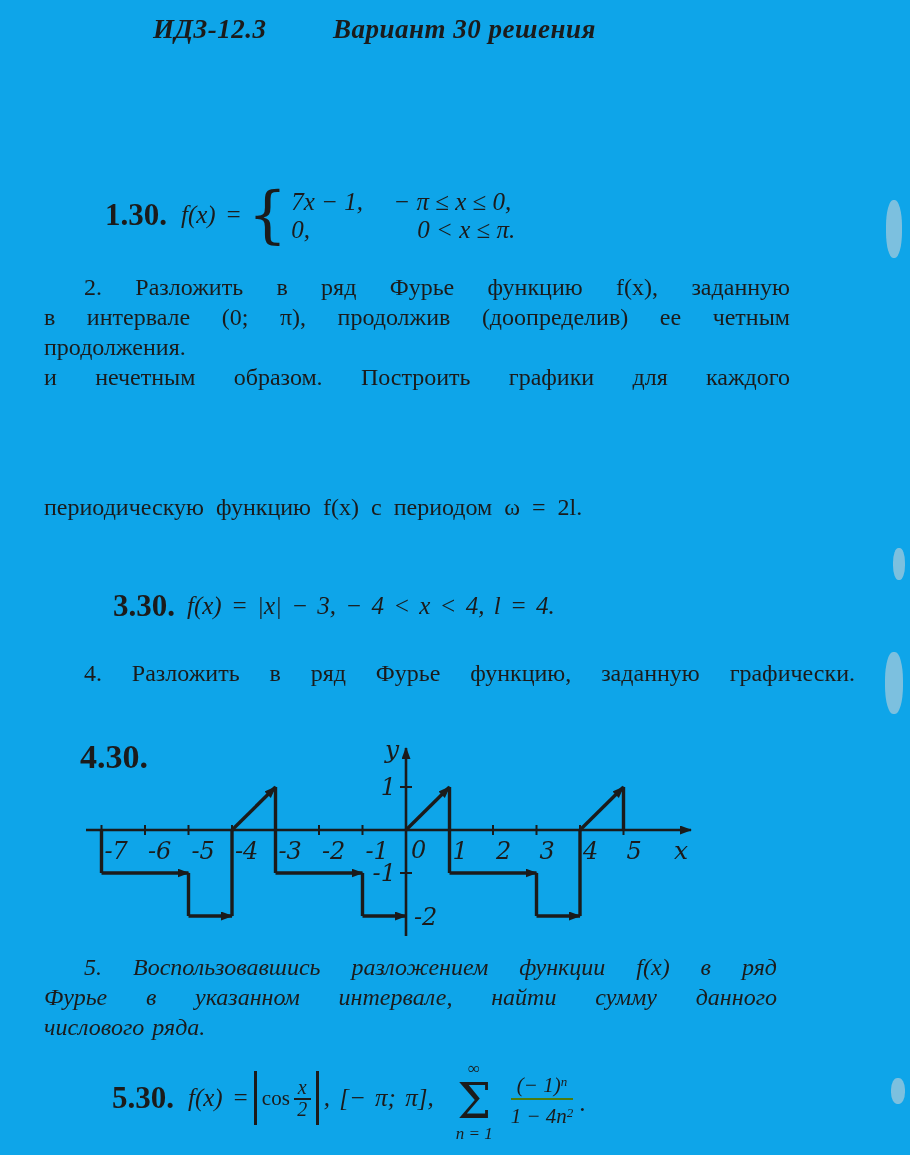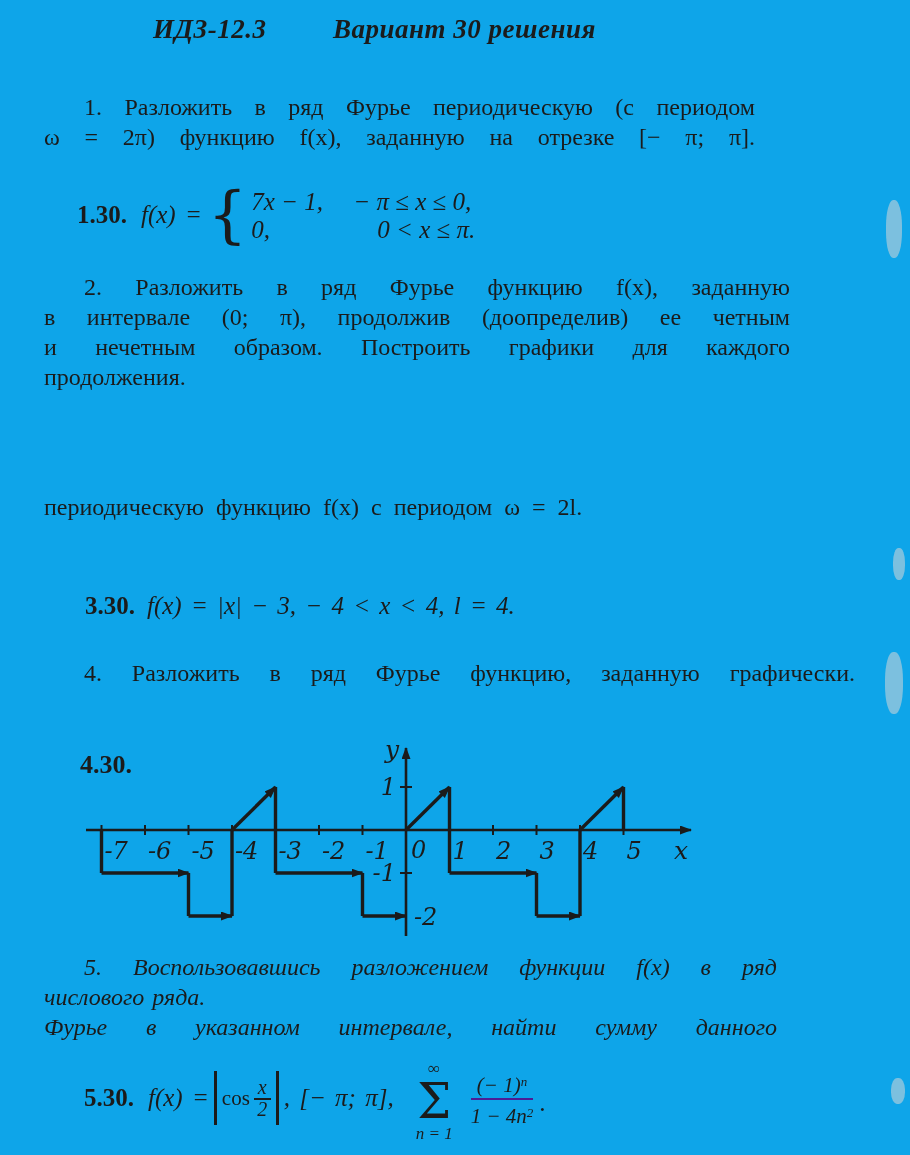--- a/index.html
+++ b/index.html
@@ -17,90 +17,86 @@
   .just{text-align:justify;text-align-last:justify;white-space:normal;}
   .indent{text-indent:40px;}
   .p1{left:44px;top:92px;width:711px;}
   .p2{left:44px;top:272px;width:746px;}
   .p3{left:44px;top:492px;width:748px;}
   .p4{left:44px;top:658px;width:811px;}
   .p5{left:44px;top:952px;width:733px;font-style:italic;}
   .wsp{word-spacing:6px;}
   
   .formula{position:absolute;display:flex;align-items:center;white-space:nowrap;}
-  .fnum{font-weight:bold;font-size:25px;font-style:normal;}
+  .fnum{font-weight:bold;font-size:31px;font-style:normal;margin-left:28px;}
   .math{font-style:italic;font-size:25px;word-spacing:3px;}
   .f130{left:77px;top:186px;height:58px;}
   .f130 .fnum{margin-right:14px;}
   .brace{font-family:"DejaVu Serif",serif;font-size:62px;font-weight:400;line-height:56px;margin:0 4px 0 6px;font-style:normal;}
   .cases{display:flex;flex-direction:column;gap:1px;}
   .crow{display:flex;font-style:italic;font-size:25px;line-height:27px;}
   .cval{display:inline-block;width:102px;}
   .c2{padding-left:24px;}
   .f230{left:87px;top:408px;height:36px;}
   .f230 .fnum{margin-right:12px;}
   .f330{left:85px;top:588px;height:36px;}
   .f330 .fnum{margin-right:12px;}
   sup{font-size:15px;vertical-align:8px;}
   
-  .figlabel{position:absolute;left:80px;top:738px;font-size:26px;font-weight:bold;margin-top:12px;}
+  .figlabel{position:absolute;left:80px;top:738px;font-size:34px;font-weight:bold;}
   #figure-svg{position:absolute;left:60px;top:725px;}
   
   .f530{left:84px;top:1052px;height:92px;align-items:center;}
   .f530 .fnum{margin-right:14px;}
   .vbar{width:3px;height:54px;background:#1b1b1b;margin:0 5px;}
   .cosword{font-style:normal;font-size:21px;margin-right:4px;}
   .smallfrac{display:inline-flex;flex-direction:column;align-items:center;font-style:italic;font-size:20px;line-height:19px;}
   .smallfrac .top{border-bottom:2px solid #1b1b1b;padding:0 4px 1px 4px;}
   .sum{display:inline-flex;flex-direction:column;align-items:center;margin-left:22px;margin-top:8px;font-style:normal;}
   .sum .inf{font-size:17px;line-height:14px;}
   .sum .sigma{font-family:"DejaVu Serif",serif;font-size:48px;line-height:50px;}
   .sum .under{font-size:17px;font-style:italic;line-height:16px;}
   .bigfrac{display:inline-flex;flex-direction:column;align-items:center;margin-left:18px;margin-top:2px;font-style:italic;font-size:21px;line-height:22px;}
-  .bigfrac .top{border-bottom:2px solid #4c1d95;padding:0 6px 2px 6px;}
+  .bigfrac .top{border-bottom:2px solid #4d7c0f;padding:0 6px 2px 6px;}
   .bigfrac .bot{padding-top:2px;}
   .bigfrac sup{font-size:13px;vertical-align:6px;}
   .enddot{font-size:25px;margin-left:6px;margin-top:10px;}
   
   .artifact{position:absolute;background:#d7d7d7;opacity:.55;border-radius:45%;}
 </style>
 </head>
 <body>
 
 <div class="page">
 
   <span class="title-part title-left">ИДЗ-12.3</span>
   <span class="title-part title-right">Вариант 30 решения</span>
 
-  <div class="para p1">
-    <span class="line just indent">1. Разложить в ряд Фурье периодическую (с периодом</span>
-    <span class="line just">ω = 2π) функцию f(x), заданную на отрезке [− π; π].</span>
-  </div>
 
   <div class="formula f130">
     <span class="fnum">1.30.</span>
     <span class="math">f(x) =</span>
     <span class="brace">{</span>
     <span class="cases">
       <span class="crow">
         <span class="cval">7x − 1,</span>
         <span class="ccond">− π ≤ x ≤ 0,</span>
       </span>
       <span class="crow">
         <span class="cval">0,</span>
         <span class="ccond c2">0 &lt; x ≤ π.</span>
       </span>
     </span>
   </div>
 
   <div class="para p2">
     <span class="line just indent">2. Разложить в ряд Фурье функцию f(x), заданную</span>
     <span class="line just">в интервале (0; π), продолжив (доопределив) ее четным</span>
+    <span class="line">продолжения.</span>
     <span class="line just">и нечетным образом. Построить графики для каждого</span>
-    <span class="line">продолжения.</span>
   </div>
 
 
   <div class="para p3">
     <span class="line wsp">периодическую функцию f(x) с периодом ω = 2l.</span>
   </div>
 
   <div class="formula f330">
     <span class="fnum">3.30.</span>
     <span class="math">f(x) = |x| − 3,  − 4 &lt; x &lt; 4,  l = 4.</span>
@@ -166,22 +162,22 @@
       <line x1="449.5" y1="873" x2="536.5" y2="873" stroke="#1b1b1b" stroke-width="3.4" marker-end="url(#ah)"></line>
       <line x1="536.5" y1="873" x2="536.5" y2="916" stroke="#1b1b1b" stroke-width="3.4"></line>
       <line x1="536.5" y1="916" x2="580" y2="916" stroke="#1b1b1b" stroke-width="3.4" marker-end="url(#ah)"></line>
       <line x1="580" y1="916" x2="580" y2="830" stroke="#1b1b1b" stroke-width="3.4"></line>
       <line x1="580" y1="830" x2="623.5" y2="787" stroke="#1b1b1b" stroke-width="3.4" marker-end="url(#ah)"></line>
       <line x1="623.5" y1="787" x2="623.5" y2="830" stroke="#1b1b1b" stroke-width="3.4"></line>
     </svg>
 
   <div class="para p5">
     <span class="line just indent">5. Воспользовавшись разложением функции f(x) в ряд</span>
+    <span class="line just">Фурье в указанном интервале, найти сумму данного</span>
     <span class="line">числового ряда.</span>
-    <span class="line just">Фурье в указанном интервале, найти сумму данного</span>
   </div>
 
   <div class="formula f530">
     <span class="fnum">5.30.</span>
     <span class="math">f(x) =</span>
     <span class="vbar"></span>
     <span class="cosword">cos</span>
     <span class="smallfrac">
       <span class="top">x</span>
       <span class="bot">2</span>

